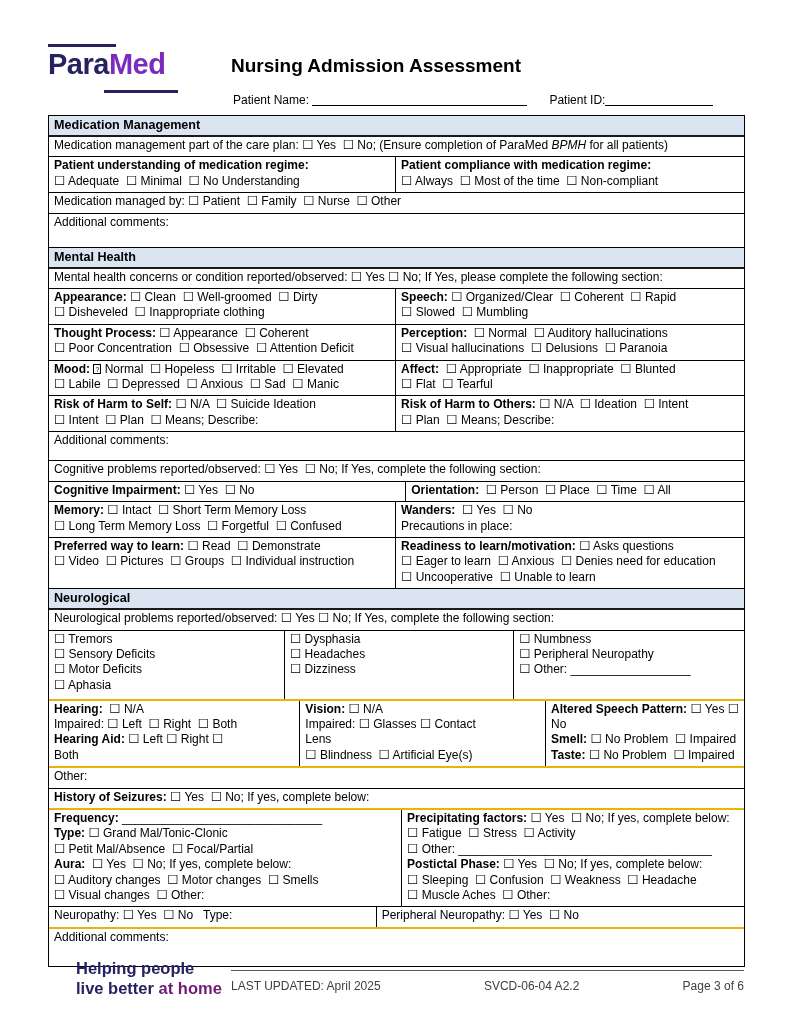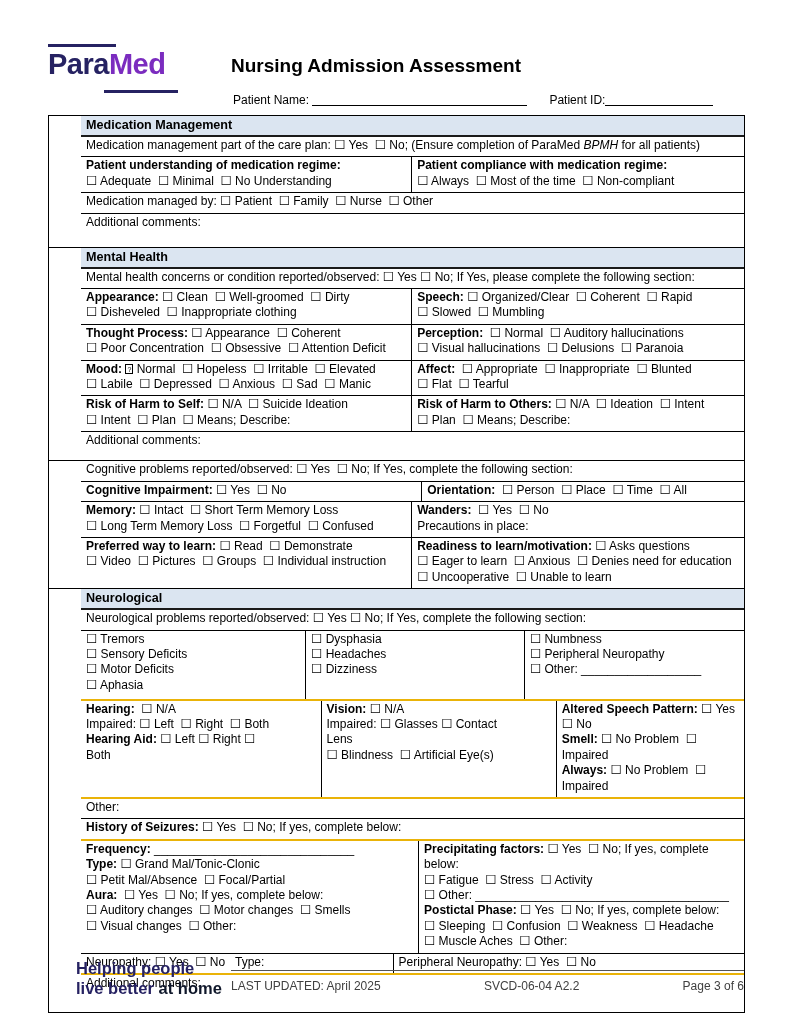--- a/index.html
+++ b/index.html
@@ -15,42 +15,42 @@
   .logo-topline  { position:absolute; left:48px;  top:44px; width:68px; height:3px; background:#262262; }
   .logo-underline{ position:absolute; left:104px; top:90px; width:74px; height:3px; background:#262262; }
   .title { position:absolute; left:231px; top:55px; font-size:19px; font-weight:bold; }
   .patient-line { position:absolute; left:233px; top:93px; font-size:12px; }
   .blank-field { display:inline-block; border-bottom:1.3px solid #000; height:13px; vertical-align:-2px; }
   .pn-field { width:215px; }
   .pid-field { width:108px; }
   .pid-label { margin-left:22px; }
   
   #form { position:absolute; left:48px; top:115px; width:697px; font-size:12px; }
-  .section { border:1.5px solid #000;padding-left:32px; }
+  .section { border:1.5px solid #000; }
   .section + .section { border-top:0; }
   .sec-header {
     background:#dbe5f1; border-bottom:2px solid #1a1a1a;
     font-weight:bold; font-size:12.6px; padding:2px 5px 3px 5px;
   }
   .row { display:flex; border-top:1px solid #000; }
   .sec-header + .row, .row:first-child { border-top:0; }
   .row.thick { border-top:2px solid #eab308;gap:48px; }
   .cell { padding:1px 3px 3px 5px; }
   .cell + .cell { border-left:1px solid #000; }
   .line { white-space:pre-wrap; line-height:15.4px; }
   .seg.b { font-weight:bold; }
   .seg.i { font-style:italic; }
   .cb { font-size:12.5px; line-height:1; }
   .tofu {
     display:inline-block; width:8px; height:10px; border:1px solid #000;
     font-size:7px; line-height:9px; text-align:center; vertical-align:0.5px; font-weight:normal;
   }
   
   .tagline { position:absolute; left:48px; top:959px; font-size:16.5px; font-weight:bold; color:#262262; line-height:19.5px;margin-left:28px; }
-  .tagline .accent { color:#0f172a; }
+  .tagline .accent { color:#701a75; }
   .footer-rule { position:absolute; left:231px; top:970px; width:513px; border-top:1.5px solid #555; }
   .footer-meta {
     position:absolute; left:231px; top:979px; width:513px;
     display:flex; justify-content:space-between; font-size:12px; color:#404040;
   }
 </style>
 </head>
 <body>
 
 <div id="page">
@@ -218,21 +218,21 @@
             <div class="line"><span class="seg b">Hearing Aid:</span><span class="seg"> </span><span class="cb">☐</span><span class="seg"> Left </span><span class="cb">☐</span><span class="seg"> Right </span><span class="cb">☐</span><span class="seg"> Both</span></div>
           </div>
           <div class="cell" style="width: 33%;">
             <div class="line"><span class="seg b">Vision:</span><span class="seg"> </span><span class="cb">☐</span><span class="seg"> N/A</span></div>
             <div class="line"><span class="seg">Impaired: </span><span class="cb">☐</span><span class="seg"> Glasses </span><span class="cb">☐</span><span class="seg"> Contact Lens</span></div>
             <div class="line"><span class="cb">☐</span><span class="seg"> Blindness  </span><span class="cb">☐</span><span class="seg"> Artificial Eye(s)</span></div>
           </div>
           <div class="cell" style="width: 33.2%;">
             <div class="line"><span class="seg b">Altered Speech Pattern:</span><span class="seg"> </span><span class="cb">☐</span><span class="seg"> Yes </span><span class="cb">☐</span><span class="seg"> No</span></div>
             <div class="line"><span class="seg b">Smell:</span><span class="seg"> </span><span class="cb">☐</span><span class="seg"> No Problem  </span><span class="cb">☐</span><span class="seg"> Impaired</span></div>
-            <div class="line"><span class="seg b">Always:</span><span class="seg"> </span><span class="cb">☐</span><span class="seg"> No Problem  </span><span class="cb">☐</span><span class="seg"> Impaired</span></div>
+            <div class="line"><span class="seg b">Taste:</span><span class="seg"> </span><span class="cb">☐</span><span class="seg"> No Problem  </span><span class="cb">☐</span><span class="seg"> Impaired</span></div>
           </div>
         </div>
         <div class="row thick">
           <div class="cell" style="width: 100%;">
             <div class="line"><span class="seg">Other:</span></div>
           </div>
         </div>
         <div class="row">
           <div class="cell" style="width: 100%;">
             <div class="line"><span class="seg b">History of Seizures:</span><span class="seg"> </span><span class="cb">☐</span><span class="seg"> Yes  </span><span class="cb">☐</span><span class="seg"> No; If yes, complete below:</span></div>

